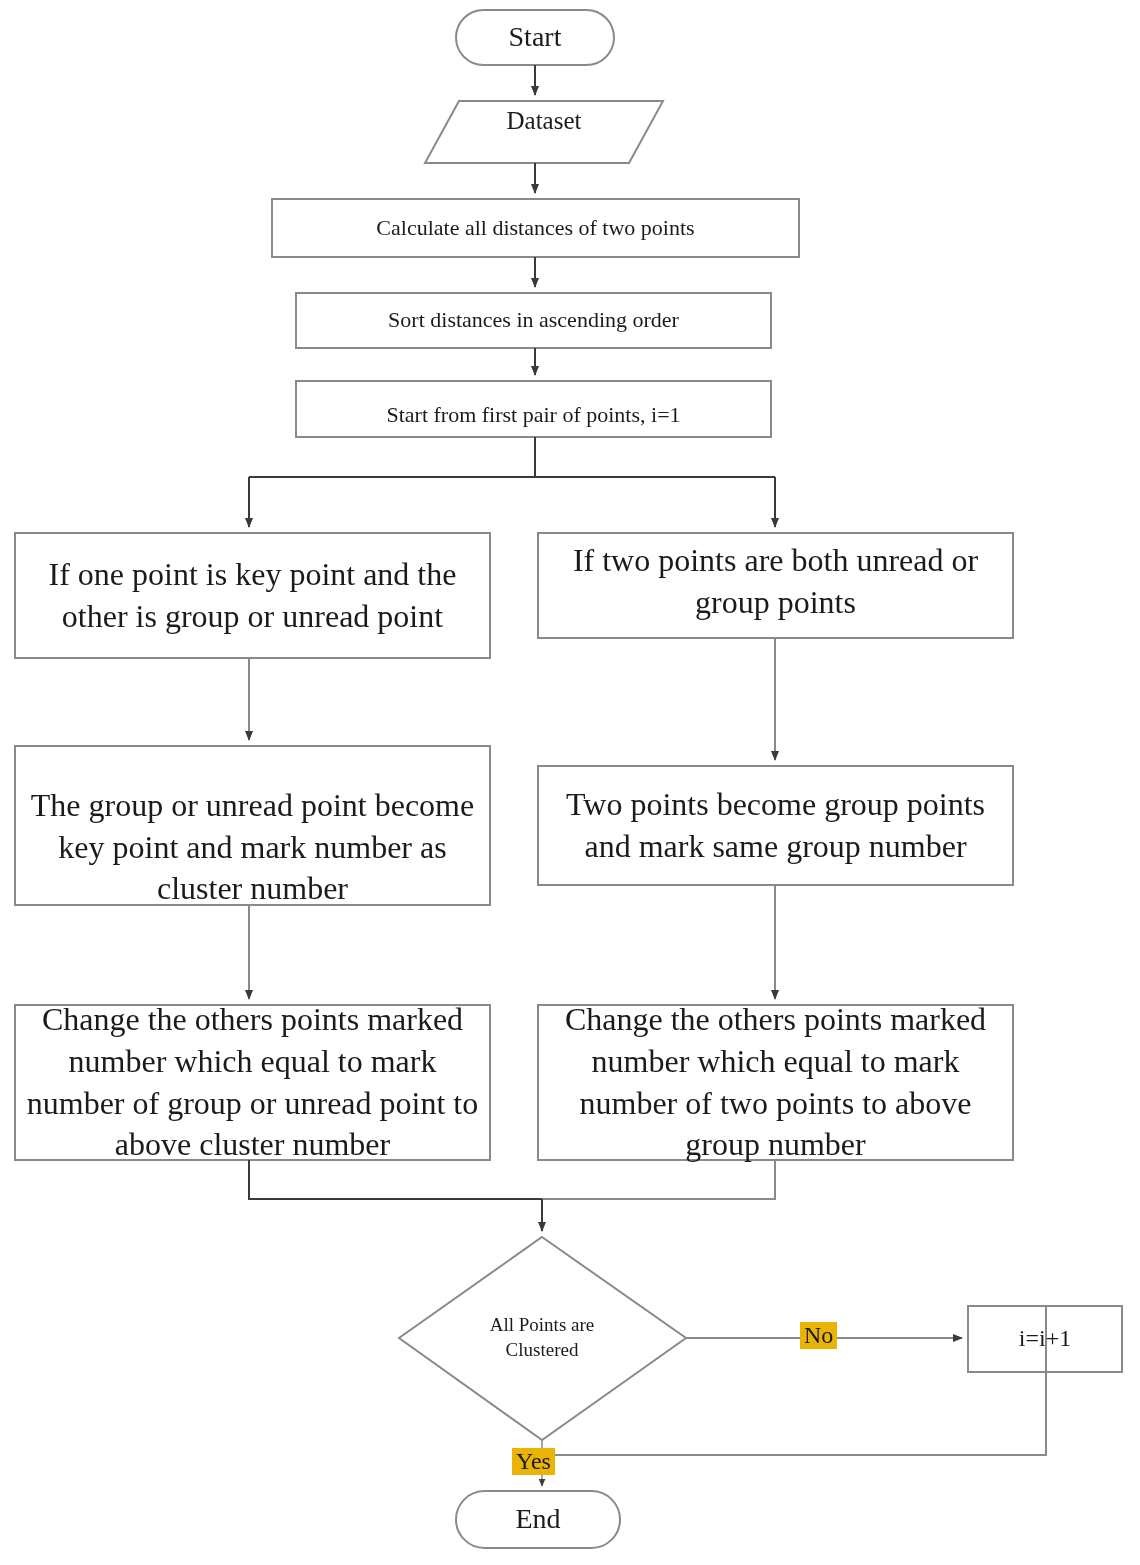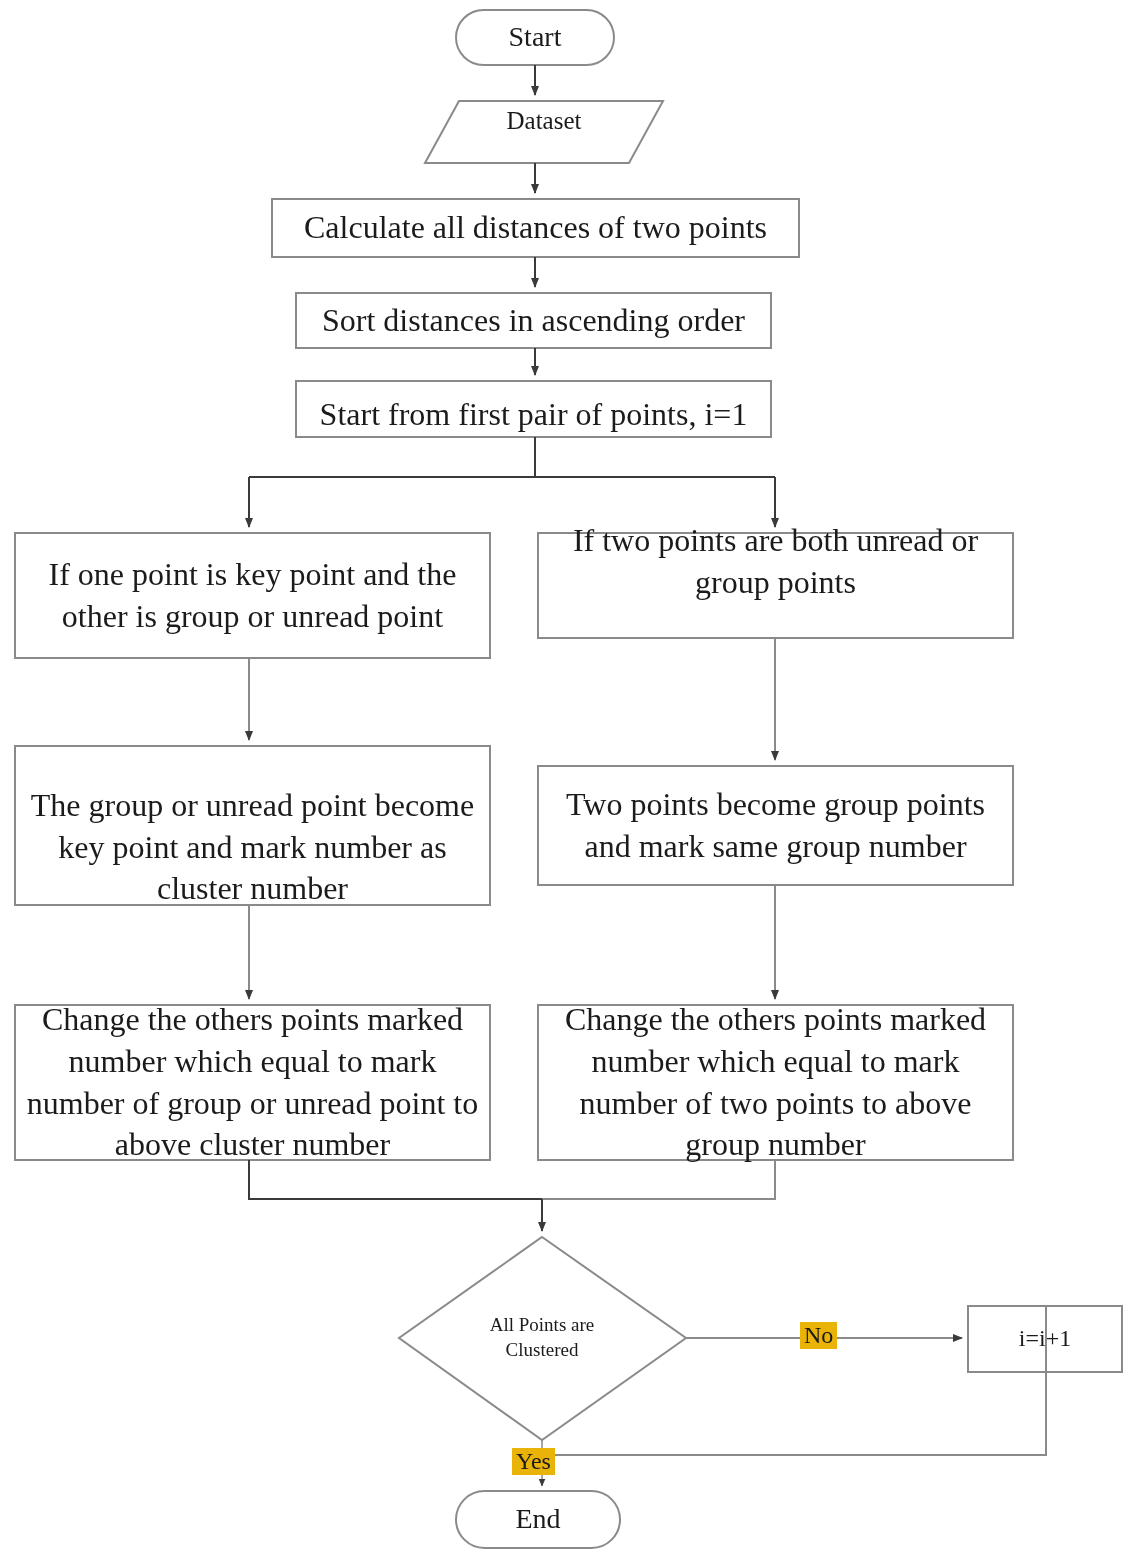--- a/index.html
+++ b/index.html
@@ -29,21 +29,21 @@
     align-items: center;
     justify-content: center;
     text-align: center;
     color: #1b1b1b;
     line-height: 1.30;
     pointer-events: none;
     white-space: pre-line;
   }
   .lbl-terminal   { font-size: 28px; }
   .lbl-io         { font-size: 25px; }
-  .lbl-proc-wide  { font-size: 32px; }
+  .lbl-proc-wide  { font-size: 22px; }
   .lbl-proc       { font-size: 32px; }
   .lbl-decision   { font-size: 19px; }
   .lbl-counter    { font-size: 24px; }
   .edge-label {
     position: absolute;
     color: #1b1b1b;
     font-size: 24px;
     text-align: center;
     background: #eab308;
     padding: 0 4px;
@@ -141,21 +141,21 @@
 
   <div class="node-label lbl-proc" style="left:25px; top:746px; width:455px; height:159px;margin-top:22px;">The group or unread point become
 key  point and mark number as
 cluster number</div>
 
   <div class="node-label lbl-proc" style="left:20px; top:1005px; width:465px; height:155px;">Change the others points marked
 number which equal to mark
 number of  group or unread point to
 above cluster number</div>
 
-  <div class="node-label lbl-proc" style="left:548px; top:513px; width:455px; height:98px;font-family:Liberation Serif, serif;">If two points are both unread or
+  <div class="node-label lbl-proc" style="left:548px; top:533px; width:455px; height:98px;font-family:Liberation Serif, serif;">If two points are both unread or
 group points</div>
 
   <div class="node-label lbl-proc" style="left:548px; top:766px; width:455px; height:119px;">Two points become group points
 and mark same group number</div>
 
   <div class="node-label lbl-proc" style="left:548px; top:1005px; width:455px; height:155px;">Change the others points marked
 number which equal to mark
 number of two points to above
 group number</div>
 

